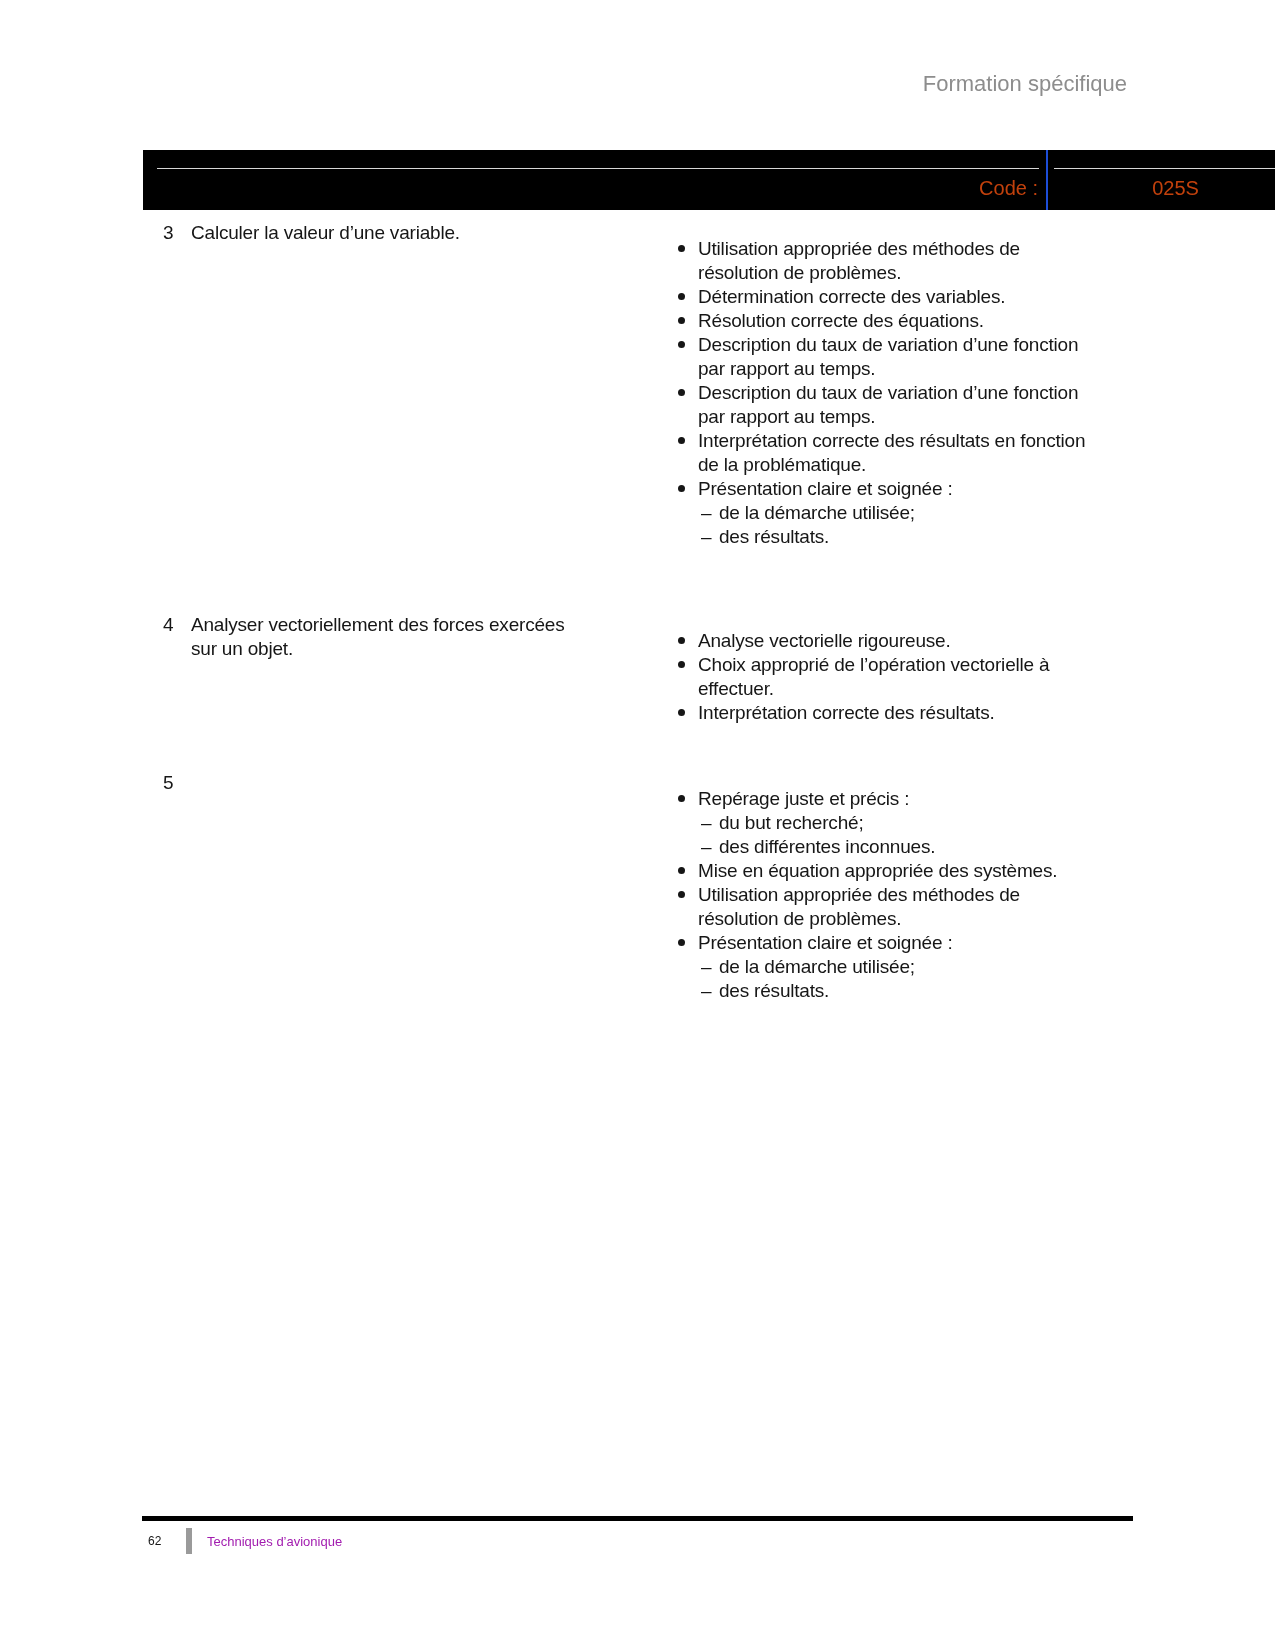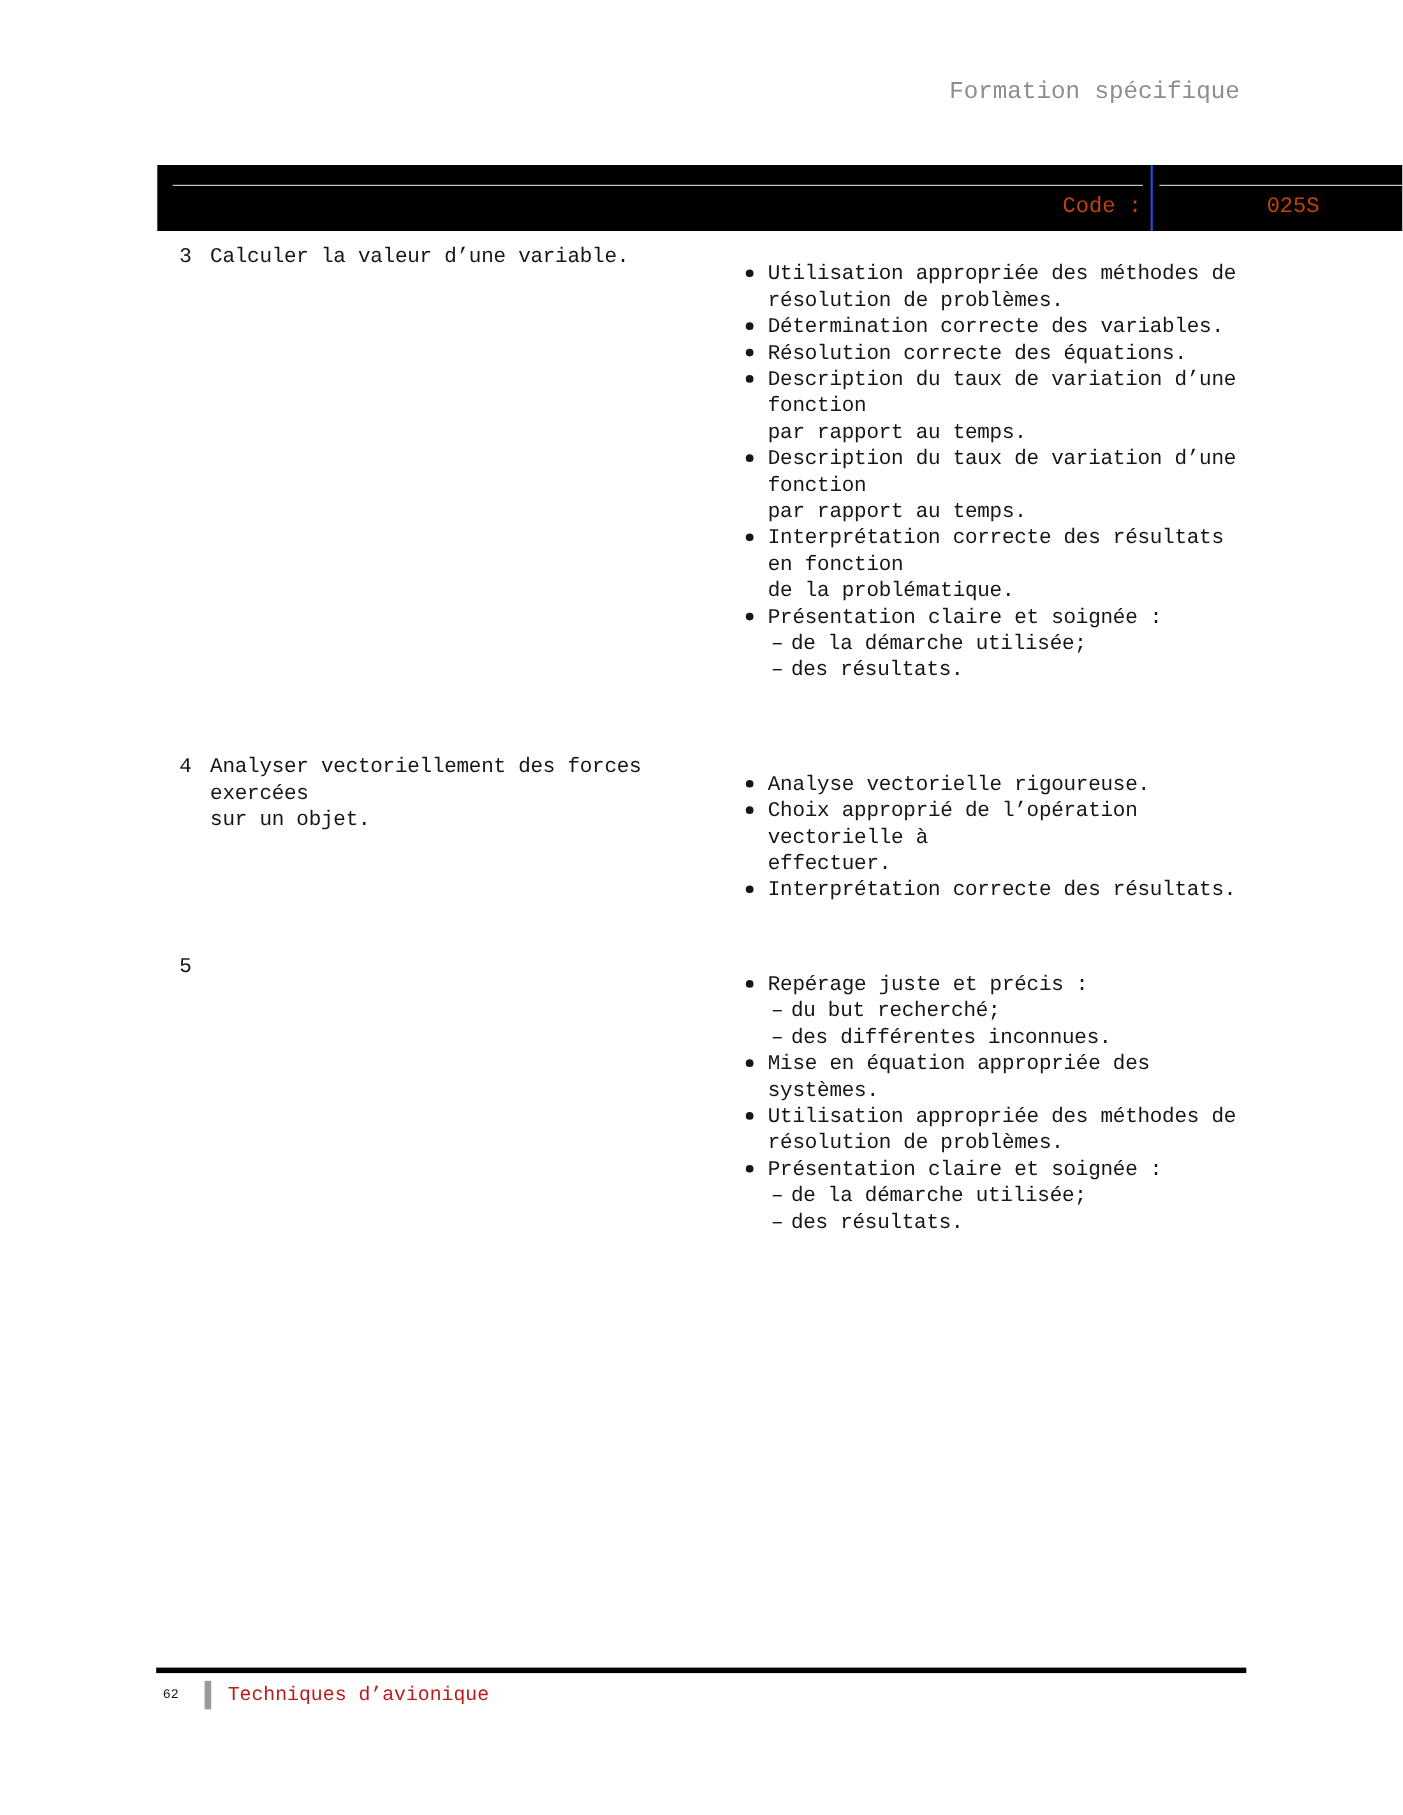--- a/index.html
+++ b/index.html
@@ -1,18 +1,18 @@
 <!DOCTYPE html>
 <html lang="fr"><head>
 <meta charset="utf-8">
 <style>
   html,body { margin:0; padding:0; background:#ffffff; }
   .page {
     position:relative; width:1275px; height:1650px; background:#ffffff;
-    font-family:Liberation Mono, monospace;
+    font-family:Liberation Sans, sans-serif;
     color:#161616; overflow:hidden;
   }
 
   
   .running-head {
     position:absolute; top:71px; right:148px;
     font-size:22px; letter-spacing:0px; color:#8d8d8d;
   }
 
   
@@ -46,21 +46,21 @@
   .crit-body { display:flex; flex-direction:column; flex:1; }
   .crit-text { display:block; white-space:pre-line; }
   .sub { display:flex; margin-left:3px; }
   .sub-marker { flex:none; width:18px; }
 
   
   .footer-rule { position:absolute; left:142px; top:1516px; width:991px; height:5px; background:#000; }
   .footer { position:absolute; left:143px; top:1528px; height:26px; display:flex; align-items:center; }
   .page-num { font-size:12px; width:38px; padding-left:5px; box-sizing:content-box; }
   .vbar { width:6px; height:26px; background:#9a9a9a; margin-right:15px; flex:none; }
-  .footer-label { font-size:18px; letter-spacing:0px; color:#b91c1c; }
+  .footer-label { font-size:13px; letter-spacing:0px; color:#a21caf; }
 </style>
 </head>
 <body>
 
 <div class="page">
 
   <div class="running-head">Formation spécifique</div>
 
   <div class="code-bar">
     <div class="cell-main">

